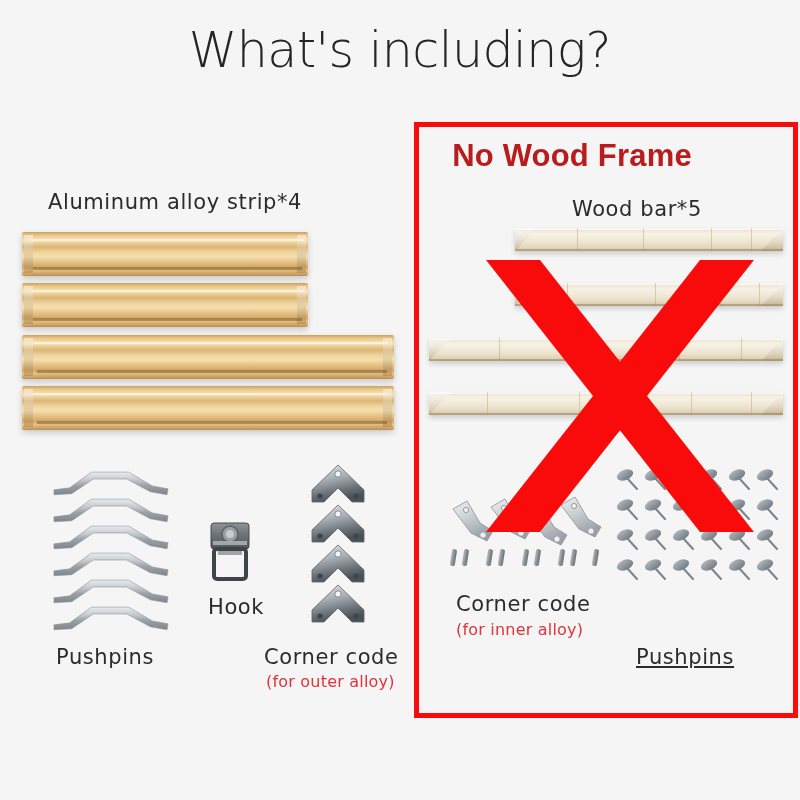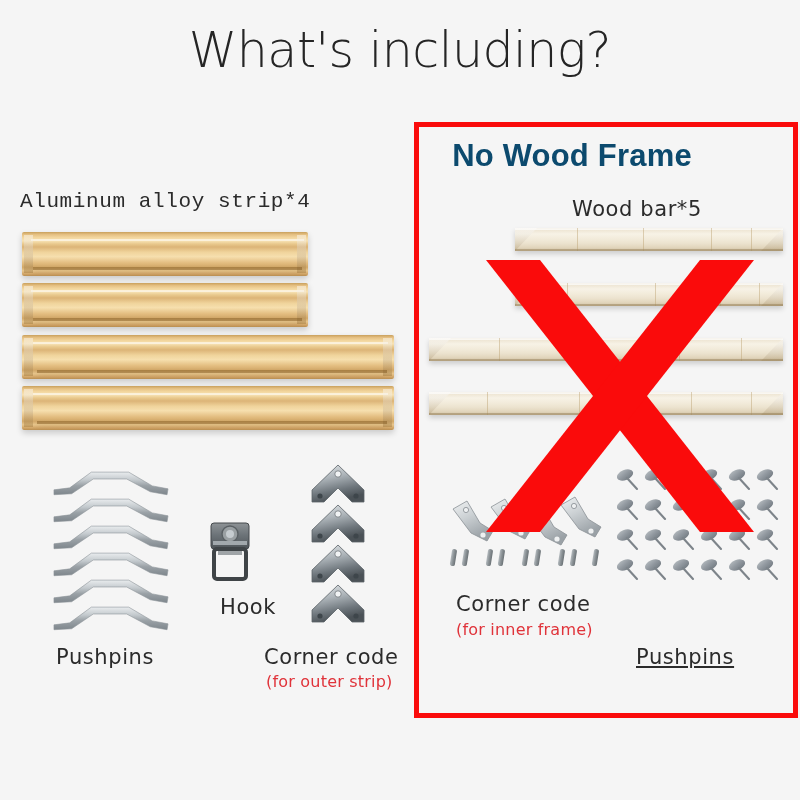--- a/index.html
+++ b/index.html
@@ -56,21 +56,21 @@
     width: 384px; height: 596px;
     border: 5px solid #fa0b0b;
     box-sizing: border-box;
     background: #f5f5f5;
   }
   #no-wood-heading {
     position: absolute;
     left: 414px; top: 138px;
     width: 316px;
     text-align: center;
-    color: #0c4a6e;
+    color: #b91c1c;
     font-size: 31px;
     font-weight: bold;
     letter-spacing: 0.2px;
     font-family: "Liberation Sans", sans-serif;
   }
 
   
   .alu-strip {
     position: absolute;
     border-radius: 2px;
@@ -191,21 +191,21 @@
   
   #pushpin-group { position: absolute; left: 617px; top: 468px; width: 168px; height: 122px; }
 </style>
 </head>
 <body>
 
 <div id="canvas">
 
   <div id="page-title">What's including?</div>
 
-  <div class="label" style="left:20px; top:190px;font-family:Liberation Mono, monospace;">Aluminum alloy strip*4</div>
+  <div class="label" style="left:48px; top:190px;">Aluminum alloy strip*4</div>
 
   <div class="alu-strip" style="left:22px; top:232px; width:286px; height:44px;">
     <div class="alu-cap left"></div>
     <div class="alu-cap right"></div>
   </div>
   <div class="alu-strip" style="left:22px; top:283px; width:286px; height:44px;">
     <div class="alu-cap left"></div>
     <div class="alu-cap right"></div>
   </div>
   <div class="alu-strip" style="left:22px; top:335px; width:372px; height:44px;">
@@ -291,23 +291,23 @@
     </svg>
     <svg class="corner-chevron" style="top:120px" viewBox="0 0 60 44">
       <path d="M30 3 L56 28 L56 40 L44 40 L30 26 L16 40 L4 40 L4 28 Z" fill="url(#cg)" stroke="#5b6267" stroke-width="0.8"></path>
       <circle cx="30" cy="12" r="3.2" fill="#f1f3f4" stroke="#6d7478" stroke-width="0.8"></circle>
       <circle cx="12" cy="34" r="2.6" fill="#3e464b"></circle>
       <circle cx="48" cy="34" r="2.6" fill="#3e464b"></circle>
     </svg>
   </div>
 
   <div class="label" style="left:56px; top:645px;">Pushpins</div>
-  <div class="label" style="left:220px; top:595px;">Hook</div>
+  <div class="label" style="left:208px; top:595px;">Hook</div>
   <div class="label" style="left:264px; top:645px;">Corner code</div>
-  <div class="sublabel" style="left:266px; top:672px;">(for outer strip)</div>
+  <div class="sublabel" style="left:266px; top:672px;">(for outer alloy)</div>
 
   <div id="no-wood-box"></div>
 
   <div id="no-wood-heading">No Wood Frame</div>
 
   <div class="label" style="left:572px; top:197px;">Wood bar*5</div>
 
   <div class="wood-bar" style="left:515px; top:228px; width:268px; height:23px;">
     <div class="edge-top"></div>
     <div class="bevel-l"></div>
@@ -429,21 +429,21 @@
       <use href="#pin" x="140" y="60"></use>
     <use href="#pin" x="0" y="90"></use>
       <use href="#pin" x="28" y="90"></use>
     <use href="#pin" x="56" y="90"></use>
       <use href="#pin" x="84" y="90"></use>
     <use href="#pin" x="112" y="90"></use>
       <use href="#pin" x="140" y="90"></use>
   </svg>
 
   <div class="label" style="left:456px; top:592px;">Corner code</div>
-  <div class="sublabel" style="left:456px; top:620px;">(for inner frame)</div>
+  <div class="sublabel" style="left:456px; top:620px;">(for inner alloy)</div>
   <div class="label" style="left:636px; top:645px;text-decoration:underline;">Pushpins</div>
 
   <svg id="red-x" viewBox="0 0 280 300">
     <path d="M6 10 L60 10 L274 282 L220 282 Z" fill="#fa0b0b"></path>
     <path d="M274 10 L220 10 L6 282 L60 282 Z" fill="#fa0b0b"></path>
   </svg>
 
 </div>
 
 </body></html>

